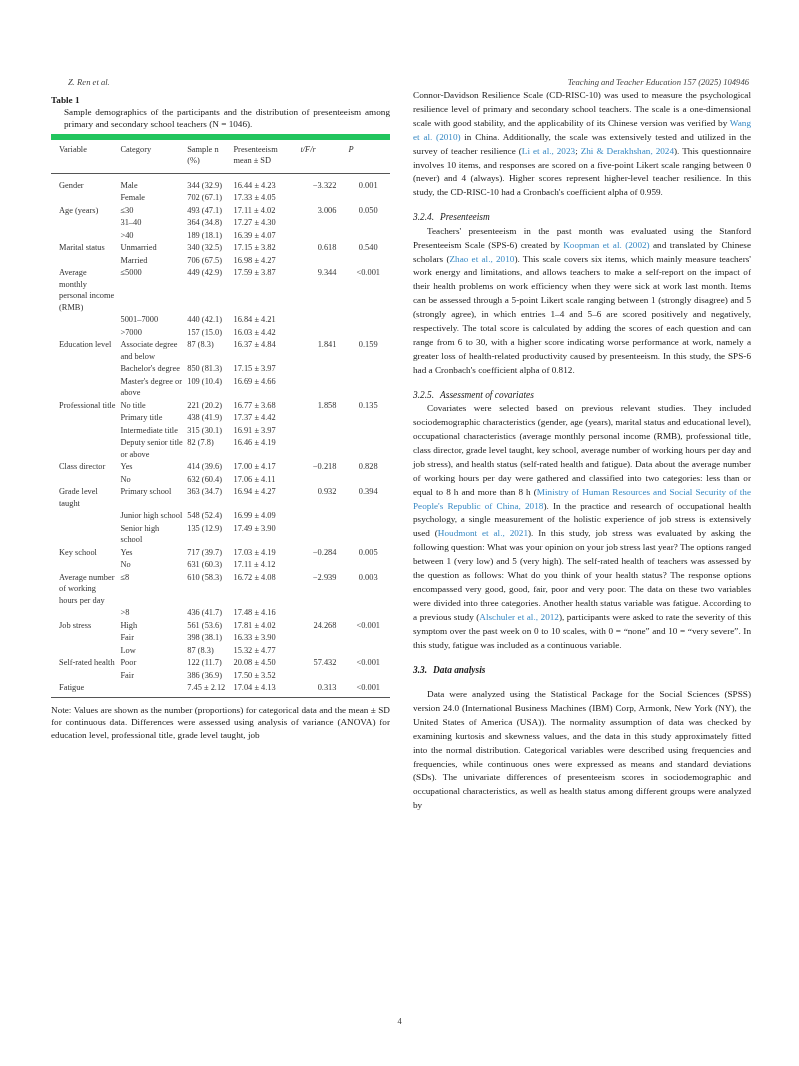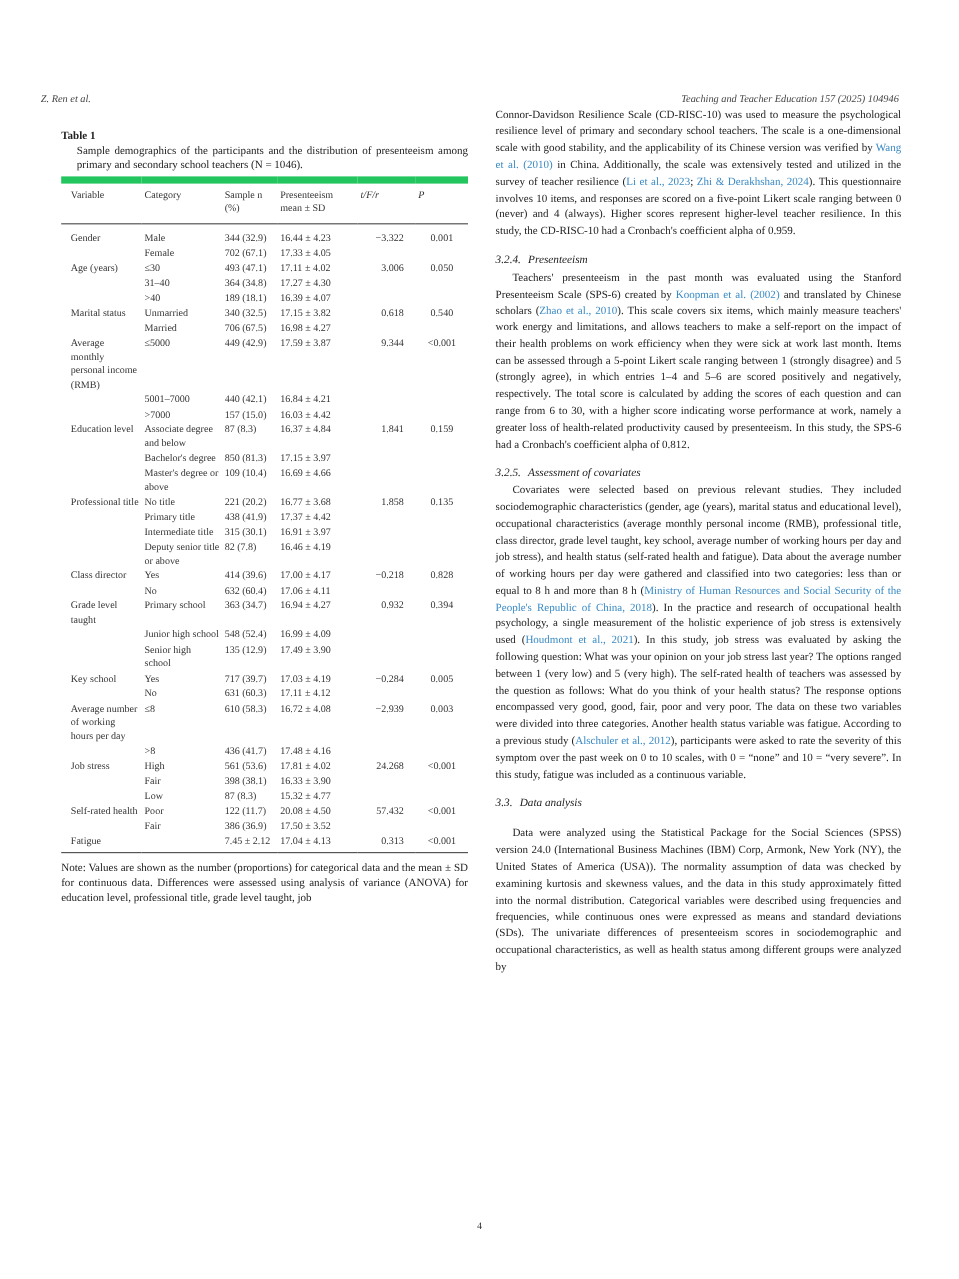--- a/index.html
+++ b/index.html
@@ -1,26 +1,26 @@
 <!DOCTYPE html>
 <html><head>
 <meta charset="utf-8">
 <style>
   html, body { margin:0; padding:0; background:#ffffff; }
   body { width:799px; height:1066px; position:relative; overflow:hidden;
          font-family:"Liberation Serif", "DejaVu Serif", serif; color:#222; }
-  .running-header { position:absolute; top:77px; left:34px; right:50px; height:14px;
+  .running-header { position:absolute; top:77px; left:68px; right:50px; height:14px;
          font-size:8.6px; font-style:italic; color:#444; }
   .running-header .left { position:absolute; left:0; top:0; }
   .running-header .right { position:absolute; right:0; top:0; }
 
   .col-left { position:absolute; left:51px; top:90px; width:339px; }
   .col-right { position:absolute; left:413px; top:78px; width:338px; }
 
-  .table-label { font-weight:bold; font-size:9.2px; margin-top:17px; line-height:12px; }
+  .table-label { font-weight:bold; font-size:9.2px; margin-top:4px; line-height:12px; }
   .table-caption { font-size:9.2px; line-height:12.4px; text-align:justify; margin-bottom:3px;margin-left:13px; }
 
   table.t1 { width:100%; border-collapse:collapse; font-size:8.4px; line-height:11.5px; color:#333; }
   table.t1 thead th { font-weight:normal; text-align:left; vertical-align:top; padding:4px 2px 6px 2px; }
   table.t1 thead tr { border-top:6px solid #22c55e; border-bottom:1px solid #555; }
   table.t1 tbody td { vertical-align:top; padding:1px 2px 0px 2px; }
   table.t1 tbody tr.first td { padding-top:6px; }
   table.t1 tbody tr.last { border-bottom:1px solid #555; }
   table.t1 tbody tr.last td { padding-bottom:3px; }
   .c-var { width:60px; padding-left:8px !important; }
@@ -332,20 +332,20 @@
   <div class="gap"></div>
   <p><span>Connor-Davidson Resilience Scale (CD-RISC-10) was used to measure the psychological resilience level of primary and secondary school teachers. The scale is a one-dimensional scale with good stability, and the applicability of its Chinese version was verified by </span><span class="link">Wang et al. (2010)</span><span> in China. Additionally, the scale was extensively tested and utilized in the survey of teacher resilience (</span><span class="link">Li et al., 2023</span><span>; </span><span class="link">Zhi &amp; Derakhshan, 2024</span><span>). This questionnaire involves 10 items, and responses are scored on a five-point Likert scale ranging between 0 (never) and 4 (always). Higher scores represent higher-level teacher resilience. In this study, the CD-RISC-10 had a Cronbach's coefficient alpha of 0.959.</span></p>
   <div class="sec-head">
     <span class="num">3.2.4.</span><span>Presenteeism</span>
   </div>
   <p class="indent"><span>Teachers' presenteeism in the past month was evaluated using the Stanford Presenteeism Scale (SPS-6) created by </span><span class="link">Koopman et al. (2002)</span><span> and translated by Chinese scholars (</span><span class="link">Zhao et al., 2010</span><span>). This scale covers six items, which mainly measure teachers' work energy and limitations, and allows teachers to make a self-report on the impact of their health problems on work efficiency when they were sick at work last month. Items can be assessed through a 5-point Likert scale ranging between 1 (strongly disagree) and 5 (strongly agree), in which entries 1–4 and 5–6 are scored positively and negatively, respectively. The total score is calculated by adding the scores of each question and can range from 6 to 30, with a higher score indicating worse performance at work, namely a greater loss of health-related productivity caused by presenteeism. In this study, the SPS-6 had a Cronbach's coefficient alpha of 0.812.</span></p>
   <div class="sec-head">
     <span class="num">3.2.5.</span><span>Assessment of covariates</span>
   </div>
   <p class="indent"><span>Covariates were selected based on previous relevant studies. They included sociodemographic characteristics (gender, age (years), marital status and educational level), occupational characteristics (average monthly personal income (RMB), professional title, class director, grade level taught, key school, average number of working hours per day and job stress), and health status (self-rated health and fatigue). Data about the average number of working hours per day were gathered and classified into two categories: less than or equal to 8 h and more than 8 h (</span><span class="link">Ministry of Human Resources and Social Security of the People's Republic of China, 2018</span><span>). In the practice and research of occupational health psychology, a single measurement of the holistic experience of job stress is extensively used (</span><span class="link">Houdmont et al., 2021</span><span>). In this study, job stress was evaluated by asking the following question: What was your opinion on your job stress last year? The options ranged between 1 (very low) and 5 (very high). The self-rated health of teachers was assessed by the question as follows: What do you think of your health status? The response options encompassed very good, good, fair, poor and very poor. The data on these two variables were divided into three categories. Another health status variable was fatigue. According to a previous study (</span><span class="link">Alschuler et al., 2012</span><span>), participants were asked to rate the severity of this symptom over the past week on 0 to 10 scales, with 0 = “none” and 10 = “very severe”. In this study, fatigue was included as a continuous variable.</span></p>
-  <div class="sec-head" style="">
+  <div class="sec-head" style="font-weight:bold;">
     <span class="num">3.3.</span><span>Data analysis</span>
   </div>
   <div class="gap"></div>
   <p class="indent"><span>Data were analyzed using the Statistical Package for the Social Sciences (SPSS) version 24.0 (International Business Machines (IBM) Corp, Armonk, New York (NY), the United States of America (USA)). The normality assumption of data was checked by examining kurtosis and skewness values, and the data in this study approximately fitted into the normal distribution. Categorical variables were described using frequencies and frequencies, while continuous ones were expressed as means and standard deviations (SDs). The univariate differences of presenteeism scores in sociodemographic and occupational characteristics, as well as health status among different groups were analyzed by</span></p>
 </div>
 
 <div class="page-number">4</div>
 
 </body></html>

